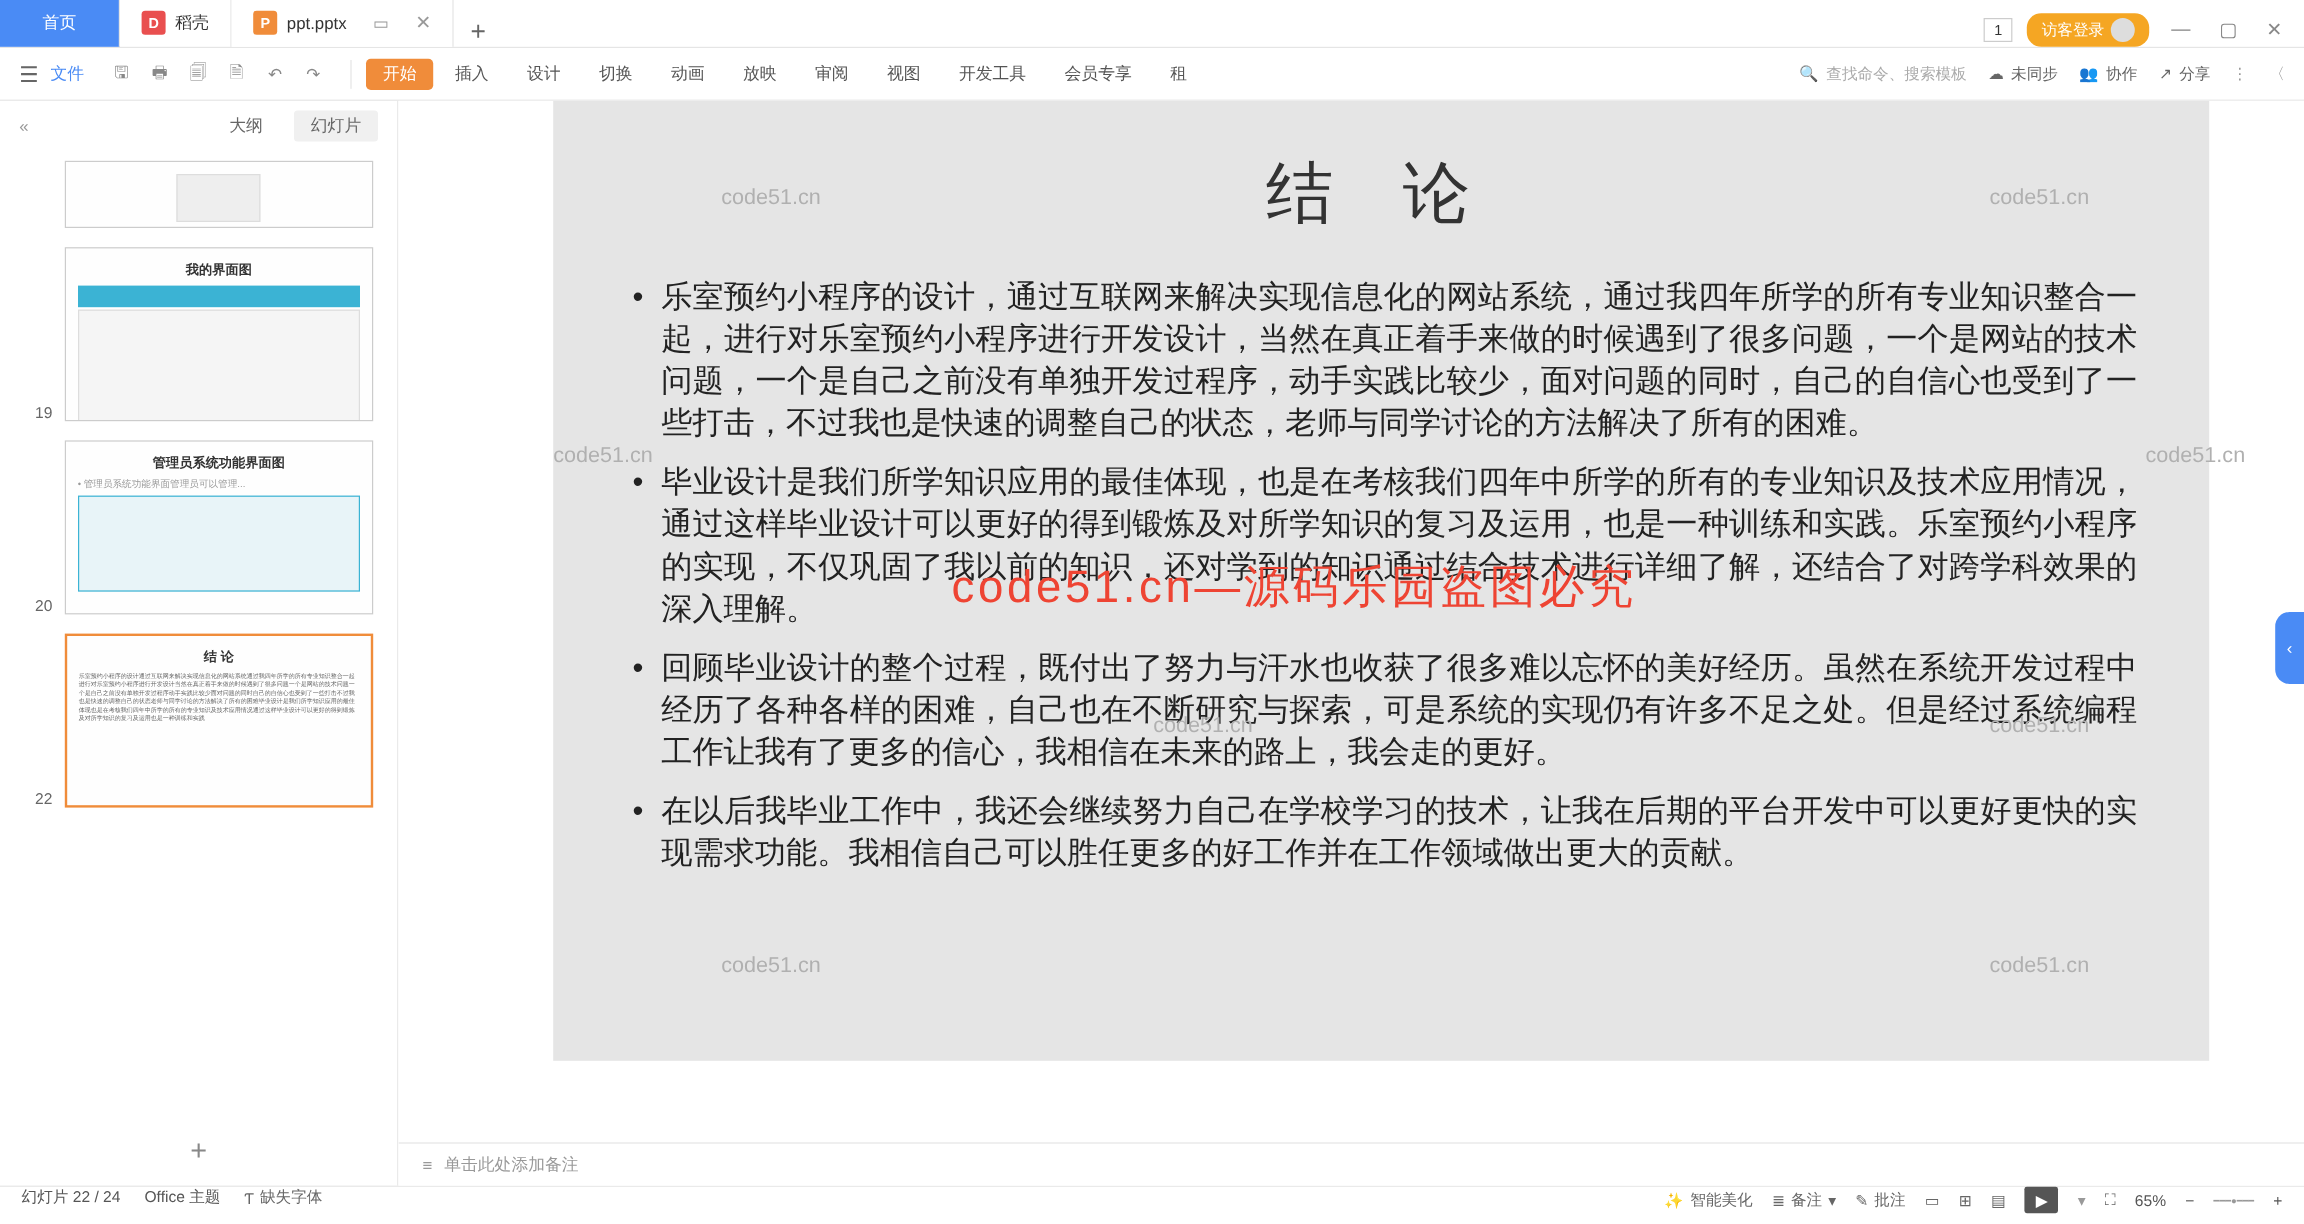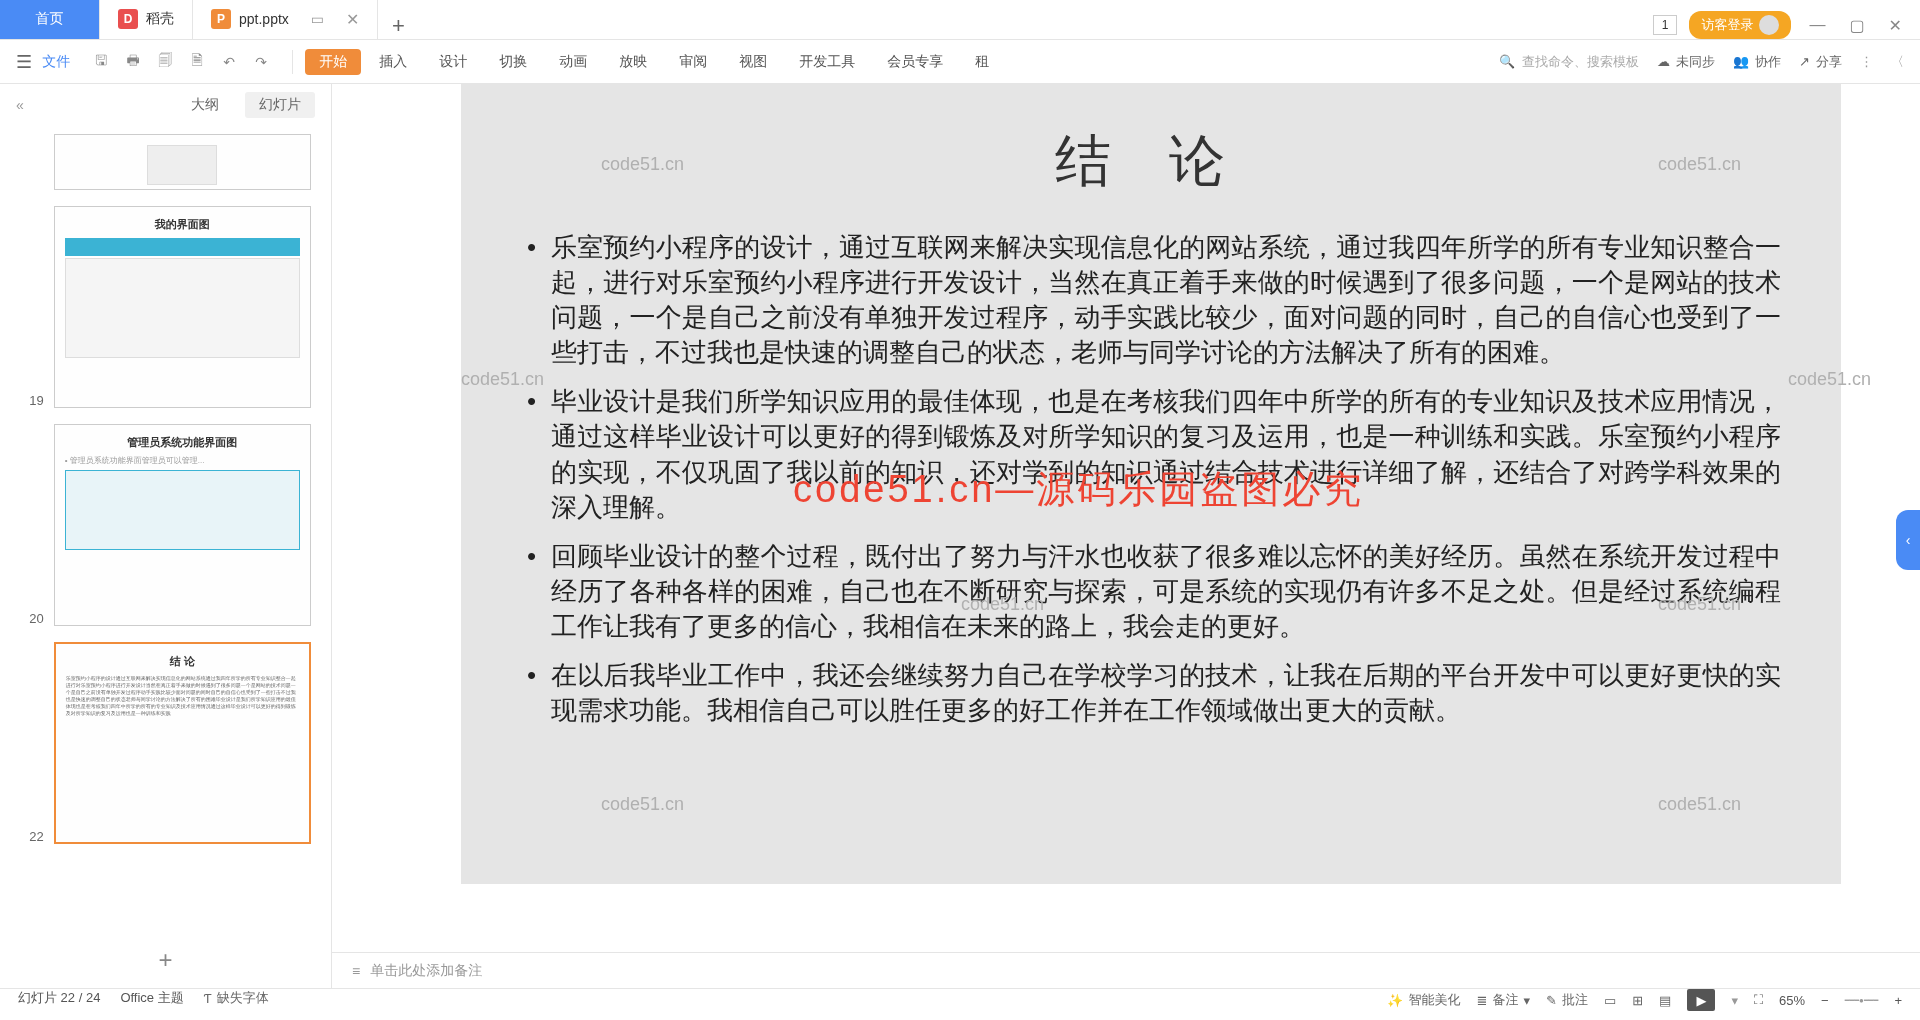--- a/index.html
+++ b/index.html
@@ -32,21 +32,21 @@
 .cloud-item{display:flex;align-items:center;gap:6px}
 .main{display:flex;height:calc(100% - 40px - 44px - 32px)}
 .side{width:332px;border-right:1px solid #e5e5e5;display:flex;flex-direction:column}
 .side-tabs{display:flex;padding:8px 16px;gap:12px;align-items:center}
 .collapse{color:#999;margin-right:auto;font-size:14px}
 .side-tab{padding:4px 14px;color:#666;cursor:pointer}
 .side-tab.active{background:#f0f0f0;border-radius:3px}
 .thumbs{flex:1;overflow-y:auto;padding:8px 20px}
 .thumb-row{display:flex;align-items:flex-end;gap:10px;margin-bottom:16px}
 .thumb-num{width:24px;text-align:right;color:#666;font-size:13px;padding-top:6px}
-.thumb{width:260px;height:202px;border:1px solid #ccc;background:#fefefe;padding:10px;font-size:8px;position:relative;overflow:hidden}
+.thumb{width:260px;height:145px;border:1px solid #ccc;background:#fefefe;padding:10px;font-size:8px;position:relative;overflow:hidden}
 .thumb.selected{border:2px solid #f08c3a}
 .thumb-title{text-align:center;font-size:11px;margin-bottom:6px;font-weight:bold}
 .thumb-blue-bar{height:18px;background:#3bb3d4;margin-bottom:2px}
 .thumb-lines{color:#999;line-height:1.3}
 .thumb-form{background:#eef;border:1px solid #99c;padding:4px;margin-top:4px}
 .add-slide{text-align:center;padding:14px;color:#888;font-size:24px}
 .canvas-area{flex:1;background:#fff;display:flex;flex-direction:column;overflow:hidden}
 .slide-wrapper{flex:1;overflow:auto;padding:0 50px 0 100px;position:relative}
 .slide{width:1380px;height:800px;background:#e5e5e5;margin:0 auto;padding:40px 60px;position:relative;font-family:"SimSun",serif}
 .slide-title{text-align:center;font-size:56px;letter-spacing:22px;margin-bottom:30px;font-family:"SimSun",serif}

